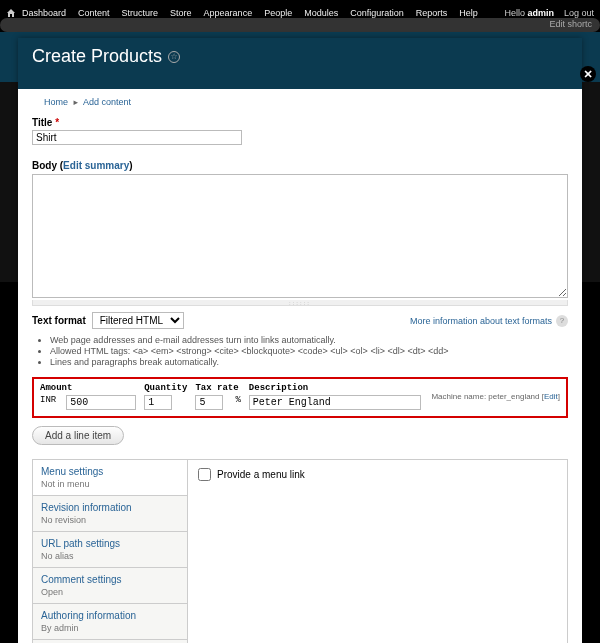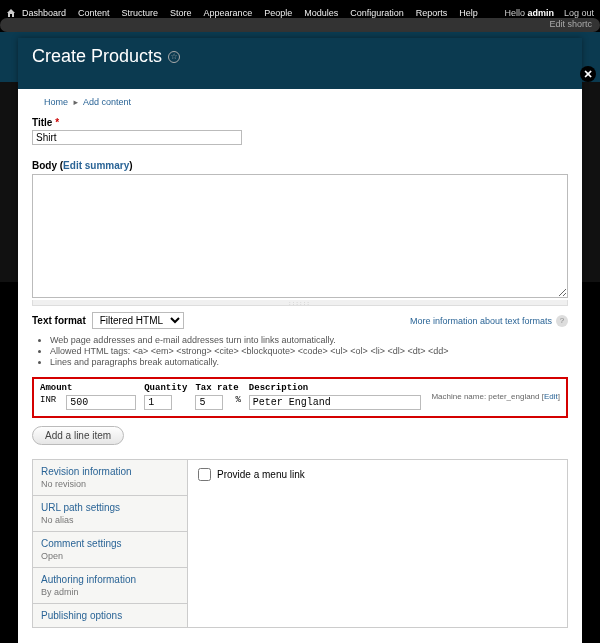--- a/index.html
+++ b/index.html
@@ -351,20 +351,24 @@
           <span>[</span><span class="edit">Edit</span><span>]</span>
         </div>
       </div>
     </div>
 
     <span class="btn">Add a line item</span>
 
     
     <div class="vtabs">
       <div class="vtabs-list">
+        <div class="vtab active">
+          <span class="t">Menu settings</span>
+          <span class="s">Not in menu</span>
+        </div>
         <div class="vtab">
           <span class="t">Revision information</span>
           <span class="s">No revision</span>
         </div>
         <div class="vtab">
           <span class="t">URL path settings</span>
           <span class="s">No alias</span>
         </div>
         <div class="vtab">
           <span class="t">Comment settings</span>

